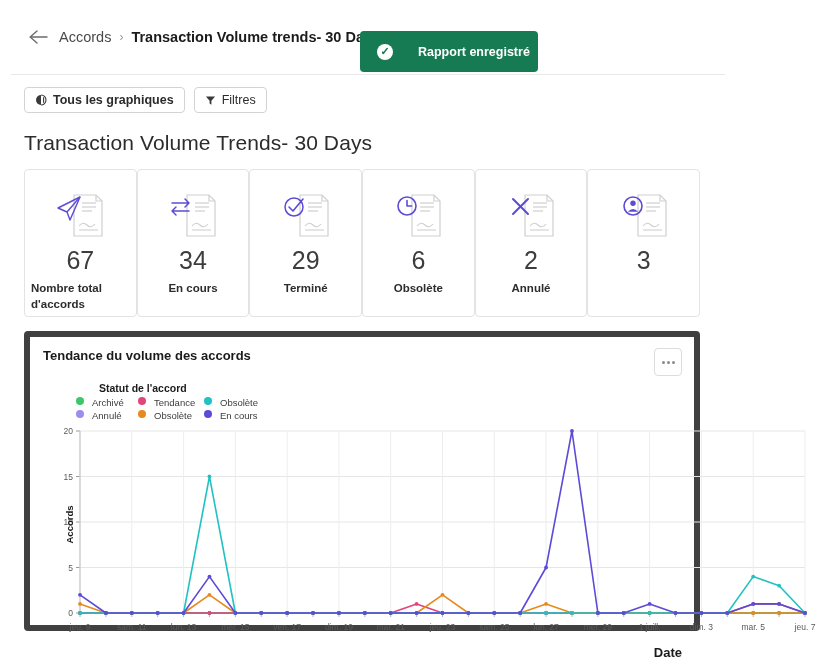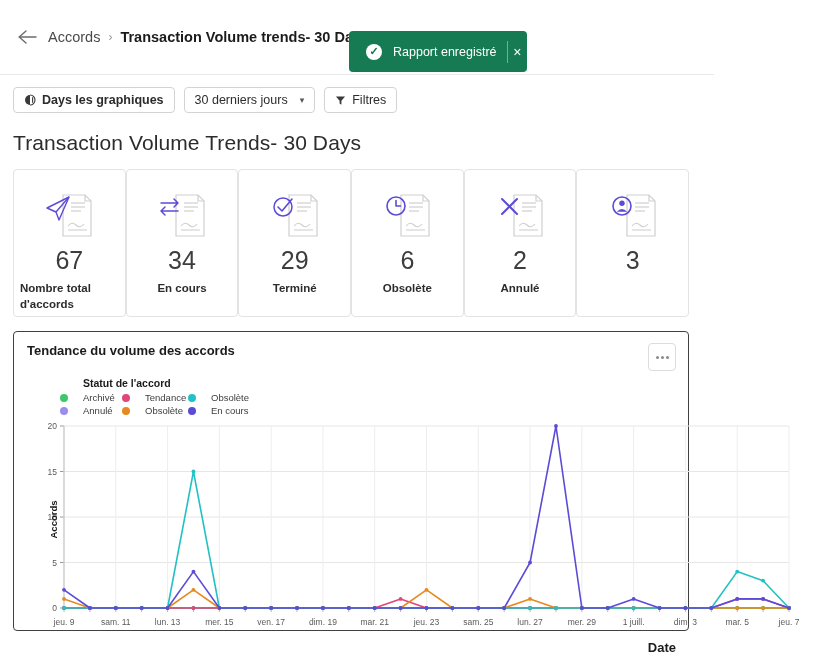--- a/index.html
+++ b/index.html
@@ -3,21 +3,21 @@
 <meta charset="utf-8">
 <style>
   html,body{margin:0;padding:0;}
   body{
     width:830px;height:671px;overflow:hidden;
     background:#ffffff;
     font-family:"Liberation Sans", sans-serif;
     color:#2c2c2c;
     -webkit-font-smoothing:antialiased;
   }
-  .page{position:relative;width:714px;height:671px;background:#fff;}
+  .page{position:relative;width:714px;height:671px;background:#fff;padding-left:11px;}
 
   
   .topbar{
     position:relative;height:75px;border-bottom:1px solid #e8e8e8;
     display:flex;align-items:center;padding:0 0 0 14px;box-sizing:border-box;
   }
   .back-arrow{
     width:26px;height:26px;display:flex;align-items:center;justify-content:center;
     color:#6b6b6b;cursor:pointer;flex:0 0 auto;
   }
@@ -29,21 +29,21 @@
   .toast{
     position:absolute;left:349px;top:31px;width:178px;height:41px;
     background:#167a53;border-radius:4px;display:flex;align-items:center;
     color:#fff;box-sizing:border-box;
   }
   .toast-check{
     width:16px;height:16px;border-radius:50%;background:#fff;color:#167a53;
     display:flex;align-items:center;justify-content:center;font-size:11px;
     margin-left:17px;flex:0 0 auto;font-weight:700;line-height:1;
   }
-  .toast-label{font-size:12.5px;font-weight:400;margin-left:11px;white-space:nowrap;}
+  .toast-label{font-size:12.5px;font-weight:700;margin-left:25px;white-space:nowrap;}
   .toast-divider{width:1px;height:22px;background:rgba(255,255,255,.4);margin-left:10px;}
   .toast-close{
     flex:1;display:flex;align-items:center;justify-content:center;
     font-size:14px;cursor:pointer;color:#fff;
   }
 
   
   .filterbar{display:flex;align-items:center;gap:9px;padding:12px 0 12px 13px;}
   .pill{
     height:26px;border:1px solid #d3d3d3;border-radius:4px;background:#fff;
@@ -67,35 +67,35 @@
   }
   .kpi-icon{height:52px;display:flex;align-items:center;justify-content:center;}
   .kpi-value{font-size:25px;color:#3d3d3d;font-weight:400;margin-top:6px;line-height:1;}
   .kpi-label{
     font-size:11.5px;font-weight:700;color:#2c2c2c;text-align:left;
     margin-top:8px;line-height:1.35;padding:0 6px;
   }
 
   
   .panel{
-    margin:14px 25px 0 13px;border:1px solid #404040;border-radius:4px;background:#fff;
+    margin:14px 25px 0 13px;border:6px solid #404040;border-radius:4px;background:#fff;
     position:relative;height:300px;box-sizing:border-box;
   }
   .panel-head{display:flex;align-items:flex-start;justify-content:space-between;padding:11px 12px 0 13px;}
   .panel-title{font-size:13px;font-weight:700;color:#1b1b1b;}
   .kebab{
     width:26px;height:26px;border:1px solid #dcdcdc;border-radius:4px;background:#fff;
     display:flex;align-items:center;justify-content:center;cursor:pointer;gap:2px;
   }
   .kebab i{width:3px;height:3px;border-radius:50%;background:#8a8a8a;display:block;}
 
   .legend{padding:6px 0 0 46px;}
   .legend-title{font-size:10.5px;font-weight:700;color:#1b1b1b;margin-bottom:3px;margin-left:23px;}
   .legend-grid{display:grid;grid-template-columns:62px 66px auto;row-gap:2px;}
-  .lg-item{display:flex;align-items:center;gap:15px;}
+  .lg-item{display:flex;gap:8px;}
   .lg-dot{width:8px;height:8px;border-radius:50%;flex:0 0 auto;}
   .lg-text{font-size:9.5px;color:#3c3c3c;white-space:nowrap;}
 
   .chart-wrap{position:relative;margin-top:2px;}
   .ylabel{
     position:absolute;left:20px;top:96px;font-size:9.5px;font-weight:700;color:#1b1b1b;
     transform:rotate(-90deg);transform-origin:center;white-space:nowrap;
   }
   .xlabel{
     position:absolute;right:12px;top:222px;font-size:13px;font-weight:700;color:#1b1b1b;
@@ -130,25 +130,21 @@
     </div>
   </div>
 
   <div class="filterbar">
     <div class="pill">
       <svg width="12" height="12" viewBox="0 0 12 12">
         <path d="M6 1 A5 5 0 0 0 6 11 Z" fill="#3a3a3a"></path>
         <path d="M6 1 A5 5 0 0 1 6 11" fill="none" stroke="#3a3a3a" stroke-width="1.1"></path>
         <line x1="8.6" y1="3.2" x2="8.6" y2="8.8" stroke="#3a3a3a" stroke-width="1.1"></line>
       </svg>
-      <span class="cap">Days les graphiques</span>
-    </div>
-    <div class="pill">
-      <span>30 derniers jours</span>
-      <span class="chev">▾</span>
+      <span class="cap">Tous les graphiques</span>
     </div>
     <div class="pill">
       <svg width="11" height="11" viewBox="0 0 12 12">
         <path d="M1 1.6 H11 L7 6.3 V10.6 L5 9.4 V6.3 Z" fill="#3a3a3a"></path>
       </svg>
       <span>Filtres</span>
     </div>
   </div>
 
   <div class="page-title">Transaction Volume Trends- 30 Days</div>

